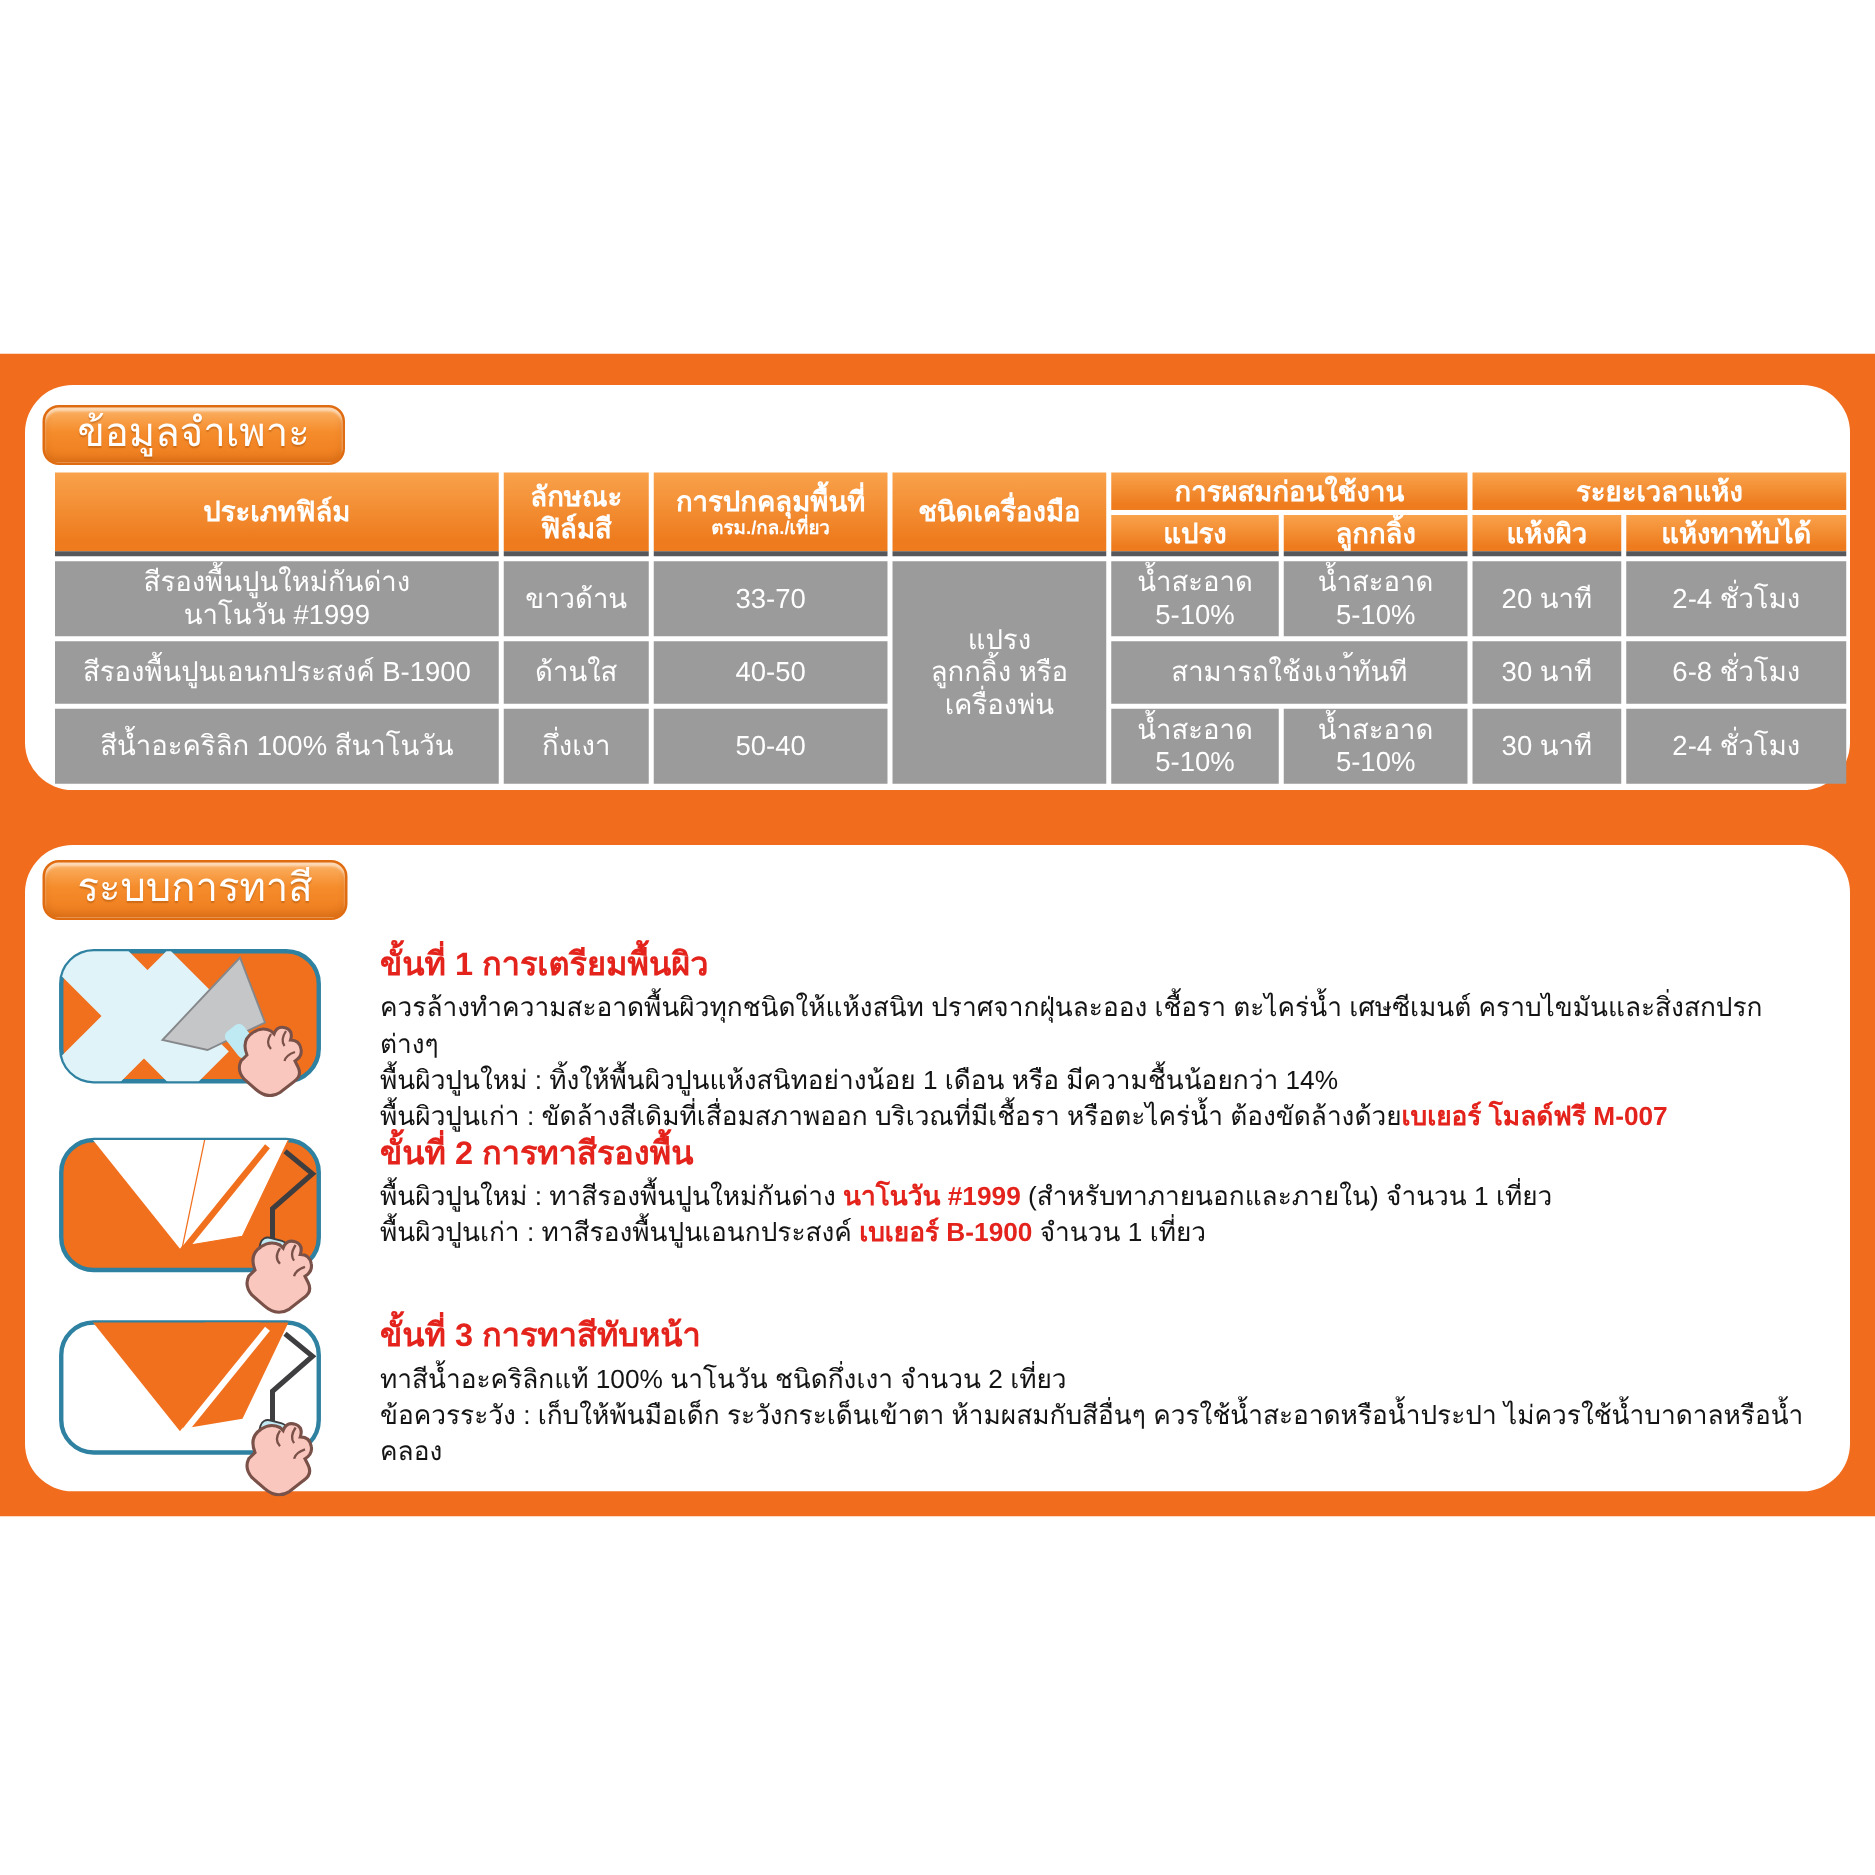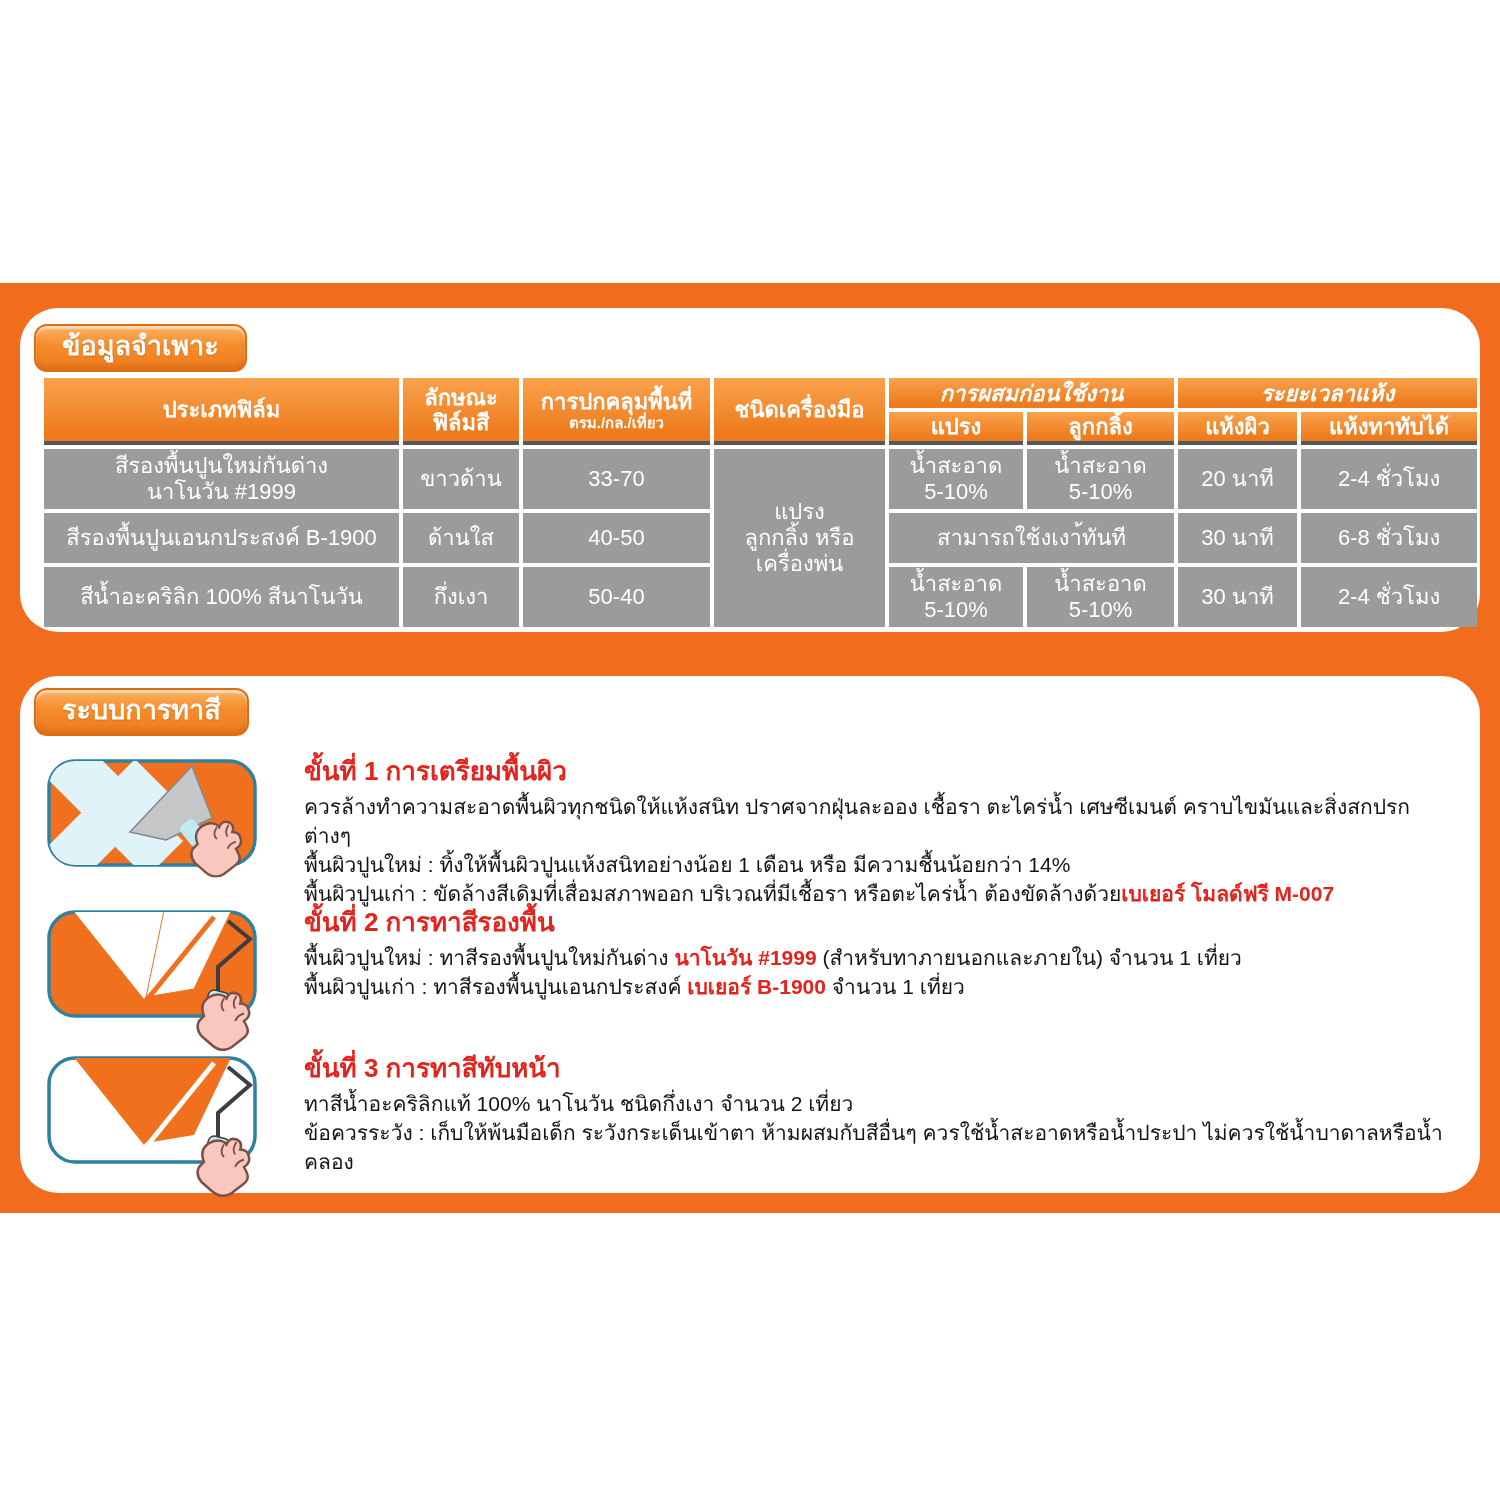--- a/index.html
+++ b/index.html
@@ -19,38 +19,38 @@
   .orange-bg{position:absolute;left:0;top:283px;width:1500px;height:930px;background:var(--background-orange);}
   .panel{position:absolute;left:20px;width:1460px;background:#ffffff;border-radius:38px;}
   .panel-spec{top:25px;height:324px;}
   .panel-system{top:393px;height:517px;}
   .badge{
     position:absolute;left:14px;display:inline-block;
     padding:5px 26px 9px 26px;border-radius:13px;
     background:linear-gradient(180deg,var(--badge-top) 0%,#F58C2B 45%,var(--badge-bottom) 100%);
     border:2px solid #E06C12;
     box-shadow:inset 0 3px 2px rgba(255,255,255,.55), inset 0 -4px 5px rgba(160,70,0,.25);
-    color:#ffffff;font-weight:bold;font-size:27px;line-height:30px;white-space:nowrap;
+    color:#ffffff;font-weight:normal;font-size:32px;line-height:30px;white-space:nowrap;
     text-shadow:0 1px 1px rgba(150,70,0,.4);
   }
   .badge-spec{top:16px;}
   .badge-system{top:12px;}
 
   
   .spec-table{
     position:absolute;left:20px;top:66px;width:1405px;
     border-collapse:separate;border-spacing:4px;table-layout:fixed;
   }
   .spec-table th{
     background:linear-gradient(180deg,var(--header-top) 0%,var(--header-bottom) 85%);
     color:#ffffff;font-weight:bold;font-size:22px;line-height:25px;
     text-align:center;vertical-align:middle;padding:2px 4px;
     border-bottom:4px solid var(--dark-line);
   }
-  .spec-table th.group{border-bottom:none;height:26px;font-style:italic;}
+  .spec-table th.group{border-bottom:none;height:26px;}
   .spec-table thead tr{height:28px;}
   .spec-table td{
     background:var(--cell-gray);color:#ffffff;font-size:22px;line-height:26px;
     text-align:center;vertical-align:middle;padding:4px 6px;
   }
   .spec-table tbody tr{height:50px;padding-left:23px;}
   .unit{font-size:15px;font-weight:bold;line-height:17px;}
 
   
   .step{position:absolute;left:26px;width:1408px;}

